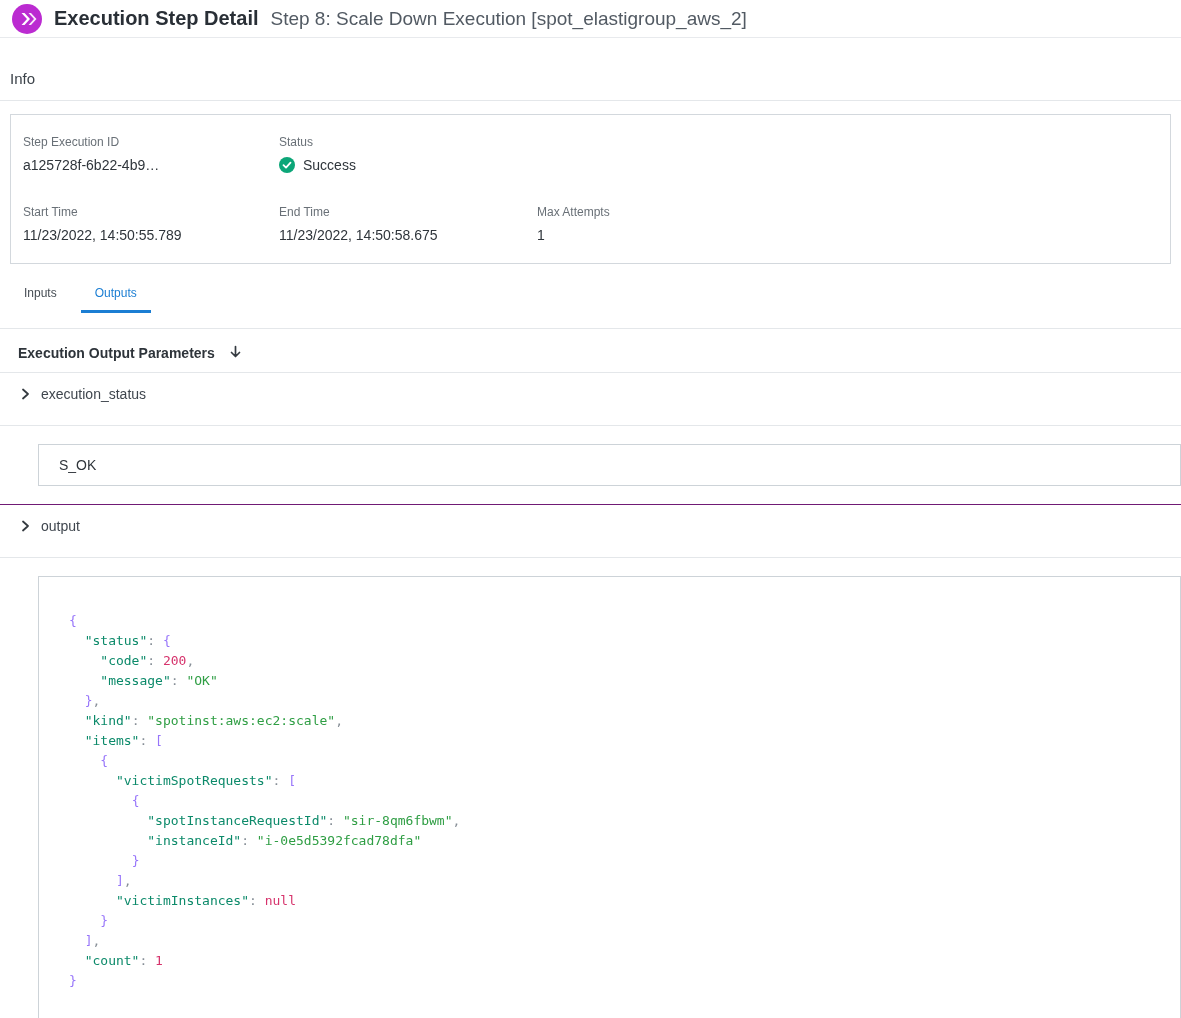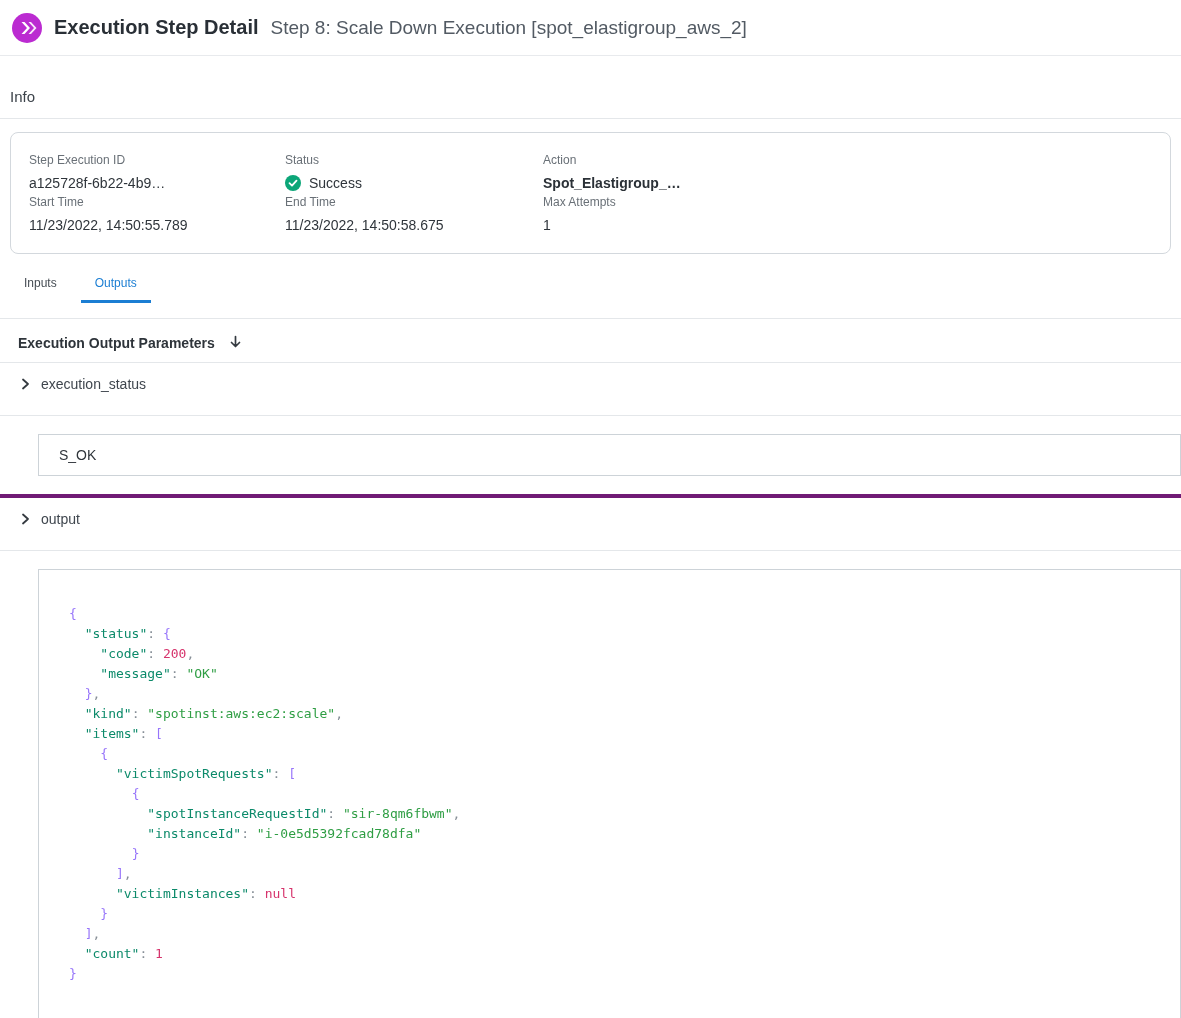--- a/index.html
+++ b/index.html
@@ -7,44 +7,44 @@
   body {
     background: #ffffff;
     font-family: "Liberation Sans", sans-serif;
     color: #2f353b;
     overflow: hidden;
   }
 
   
   .app-header {
     display: flex; align-items: center; gap: 12px;
-    height: 56px; padding: 0 12px;
+    height: 38px; padding: 0 12px;
     border-bottom: 1px solid #e8eaed;
   }
   .logo { width: 30px; height: 30px; flex: 0 0 auto; }
   .page-title { font-size: 20px; font-weight: 700; color: #292f36; }
   .page-subtitle { font-size: 19px; font-weight: 400; color: #525a63; }
 
   
   .info-label-row {
     padding: 32px 10px 13px 10px;
     border-bottom: 1px solid #e4e7ea;
     font-size: 15px; color: #3c434a;
   }
   .info-card {
     margin: 13px 10px 0 10px;
     border: 1px solid #d3d8dd;
-    border-radius: 8px;
-    padding: 20px 18px;
+    border-radius: 0;
+    padding: 20px 12px;
   }
   .info-grid {
     display: grid;
     grid-template-columns: 256px 258px 205px 256px 1fr;
   }
-  .info-grid + .info-grid { margin-top: 4px; }
+  .info-grid + .info-grid { margin-top: 32px; }
   .f-label { font-size: 12px; color: #697077; margin-bottom: 8px; }
   .f-value { font-size: 14px; color: #2f353b; }
   .f-value.semibold { font-weight: 600; color: #2b3137; }
   .f-link { color: #1b7ed3; cursor: pointer; }
   .status-val { display: flex; align-items: center; gap: 8px; }
   .check-icon { width: 16px; height: 16px; display: inline-block; }
 
   
   .tabs { display: flex; gap: 10px; margin-top: 22px; padding: 0 10px; }
   .tab {
@@ -63,21 +63,21 @@
   }
   .out-title { font-size: 14px; font-weight: 700; color: #2e343a; }
   .dl-icon { width: 17px; height: 17px; cursor: pointer; }
 
   .param-row {
     display: flex; align-items: center; gap: 9px;
     padding: 13px 10px 23px 18px;
     border-bottom: 1px solid #e4e7ea;
     cursor: pointer;
   }
-  .param-row.topline { border-top: 4px solid #701a75; }
+  .param-row.topline { border-top: 1px solid #701a75; }
   .chev-icon { width: 14px; height: 14px; }
   .param-name { font-size: 14px; color: #3f464e; }
 
   .value-box {
     margin: 18px 0 18px 38px;
     border: 1px solid #cdd3d8;
     padding: 12px 20px;
     font-size: 14px; color: #2f353b;
   }
   .code-box {
@@ -123,24 +123,20 @@
       <div class="f-label">Status</div>
       <div class="f-value status-val">
         <span class="check-icon">
           <svg viewBox="0 0 16 16" width="16" height="16">
             <circle cx="8" cy="8" r="8" fill="#0ca678"></circle>
             <path d="M4.5 8.2 L7 10.6 L11.5 5.6" fill="none" stroke="#ffffff" stroke-width="1.8" stroke-linecap="round" stroke-linejoin="round"></path>
           </svg>
         </span>
         <span>Success</span>
       </div>
-    </div>
-    <div class="field">
-      <div class="f-label">Action</div>
-      <div class="f-value semibold">Spot_Elastigroup_…</div>
     </div>
   </div>
 
   <div class="info-grid">
     <div class="field">
       <div class="f-label">Start Time</div>
       <div class="f-value">11/23/2022, 14:50:55.789</div>
     </div>
     <div class="field">
       <div class="f-label">End Time</div>

